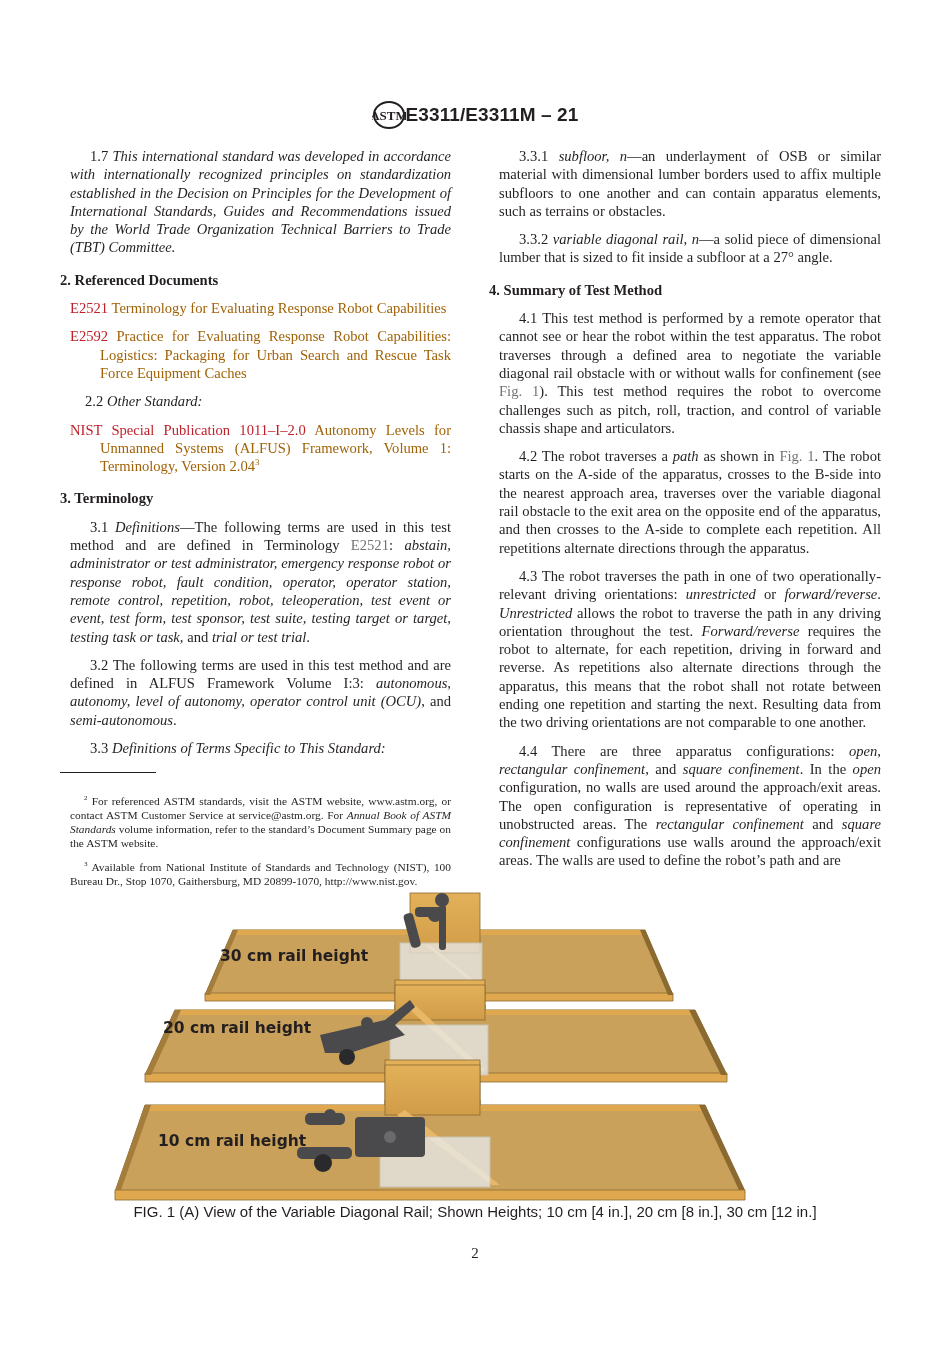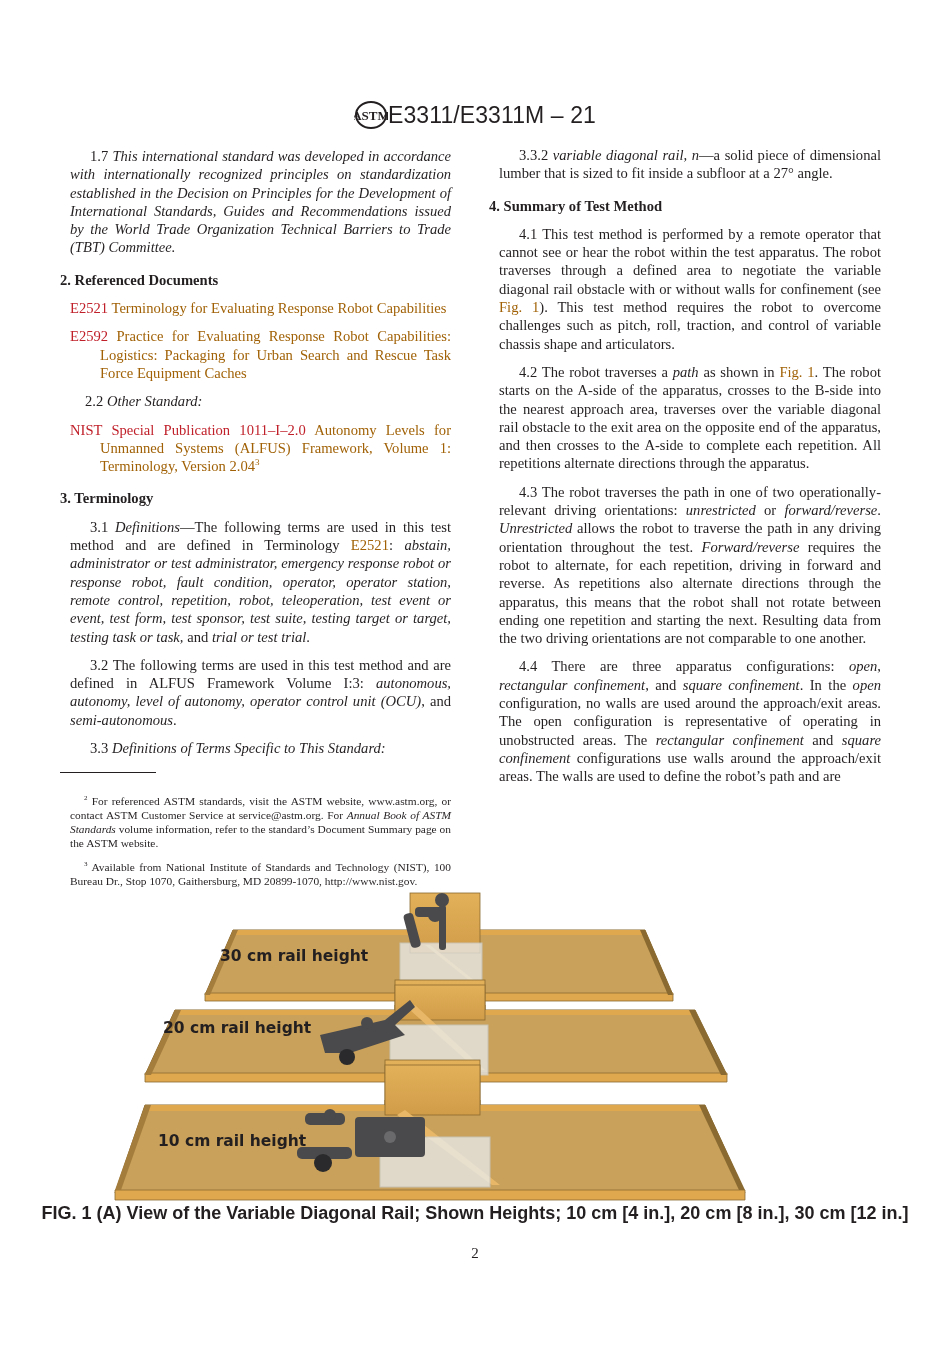--- a/index.html
+++ b/index.html
@@ -1,45 +1,45 @@
 <!DOCTYPE html>
 <html><head>
 <meta charset="utf-8">
 <style>
   html, body { margin: 0; padding: 0; background: #ffffff; }
   body { width: 950px; height: 1345px; position: relative; overflow: hidden;
          font-family: "Liberation Serif", "DejaVu Serif", serif; color: #231f20; }
   .header { position: absolute; top: 100px; left: 0; width: 950px; text-align: center; }
   .header-inner { display: inline-flex; align-items: center; }
   .logo { width: 34px; height: 30px; }
-  .doc-id { font-family: "Liberation Sans", "DejaVu Sans", sans-serif; font-weight: normal; font-size: 23px; letter-spacing: 0.1px; }
+  .doc-id { font-family: "Liberation Sans", "DejaVu Sans", sans-serif; font-weight: bold; font-size: 19px; letter-spacing: 0.1px; }
 
   .col { position: absolute; font-size: 14.6px; line-height: 18.3px; text-align: justify; }
   .col-left { left: 60px; top: 137px; width: 401px; }
   .col-right { left: 489px; top: 137px; width: 402px; }
   p { margin: 10px; }
   .para { text-indent: 20px; }
   .gap { margin-top: 9px; }
   .sec { font-weight: bold; margin-top: 14px; margin-bottom: 4px; text-align: left; }
   .ref { padding-left: 30px; text-indent: -30px; text-align: justify; }
   .ref-id { color: #c0202a; }
   .ref-title { color: #a16207; }
-  .red { color: #a16207; }
+  .red { color: #737373; }
   .sub { padding-left: 15px; }
   sup { font-size: 9px; line-height: 0; }
   i { font-style: italic; }
 
   .fnrule { position: absolute; left: 60px; top: 772px; width: 96px; border-top: 1px solid #231f20; }
   .footnotes { position: absolute; left: 60px; top: 784px; width: 401px; font-size: 11.4px; line-height: 14.1px; text-align: justify; }
   .footnotes p { text-indent: 14px; }
   .footnotes sup { font-size: 7px; }
 
   .figure { position: absolute; left: 105px; top: 885px; width: 740px; height: 318px; }
   .caption { position: absolute; left: 0; top: 1203px; width: 950px; text-align: center;
-             font-family: "Liberation Sans", "DejaVu Sans", sans-serif; font-weight: bold; font-size: 18px; }
+             font-family: "Liberation Sans", "DejaVu Sans", sans-serif; font-weight: normal; font-size: 15px; }
   .pagenum { position: absolute; left: 0; top: 1245px; width: 950px; text-align: center; font-size: 15px; }
   .fig-label { font-family: "DejaVu Sans", sans-serif; font-weight: bold; fill: #231f20; }
 </style>
 </head>
 <body>
 
 <div class="header">
   <div class="header-inner">
     <svg class="logo" viewBox="0 0 34 30">
       <ellipse cx="17" cy="15" rx="15" ry="13" fill="none" stroke="#231f20" stroke-width="2"></ellipse>
@@ -94,20 +94,24 @@
     <sup>2</sup>
     <span>For referenced ASTM standards, visit the ASTM website, www.astm.org, or contact ASTM Customer Service at service@astm.org. For </span><i>Annual Book of ASTM Standards</i><span> volume information, refer to the standard’s Document Summary page on the ASTM website.</span>
   </p>
   <p>
     <sup>3</sup>
     <span>Available from National Institute of Standards and Technology (NIST), 100 Bureau Dr., Stop 1070, Gaithersburg, MD 20899-1070, http://www.nist.gov.</span>
   </p>
 </div>
 
 <div class="col col-right">
+  <p class="para">
+    <span>3.3.1</span>
+    <i>subfloor, n</i><span>—an underlayment of OSB or similar material with dimensional lumber borders used to affix multiple subfloors to one another and can contain apparatus elements, such as terrains or obstacles.</span>
+  </p>
   <p class="para gap">
     <span>3.3.2</span>
     <i>variable diagonal rail, n</i><span>—a solid piece of dimensional lumber that is sized to fit inside a subfloor at a 27° angle.</span>
   </p>
 
   <div class="sec">4. Summary of Test Method</div>
   <p class="para">
     <span>4.1</span>
     <span>This test method is performed by a remote operator that cannot see or hear the robot within the test apparatus. The robot traverses through a defined area to negotiate the variable diagonal rail obstacle with or without walls for confinement (see </span><span class="red">Fig. 1</span><span>). This test method requires the robot to overcome challenges such as pitch, roll, traction, and control of variable chassis shape and articulators.</span>
   </p>

